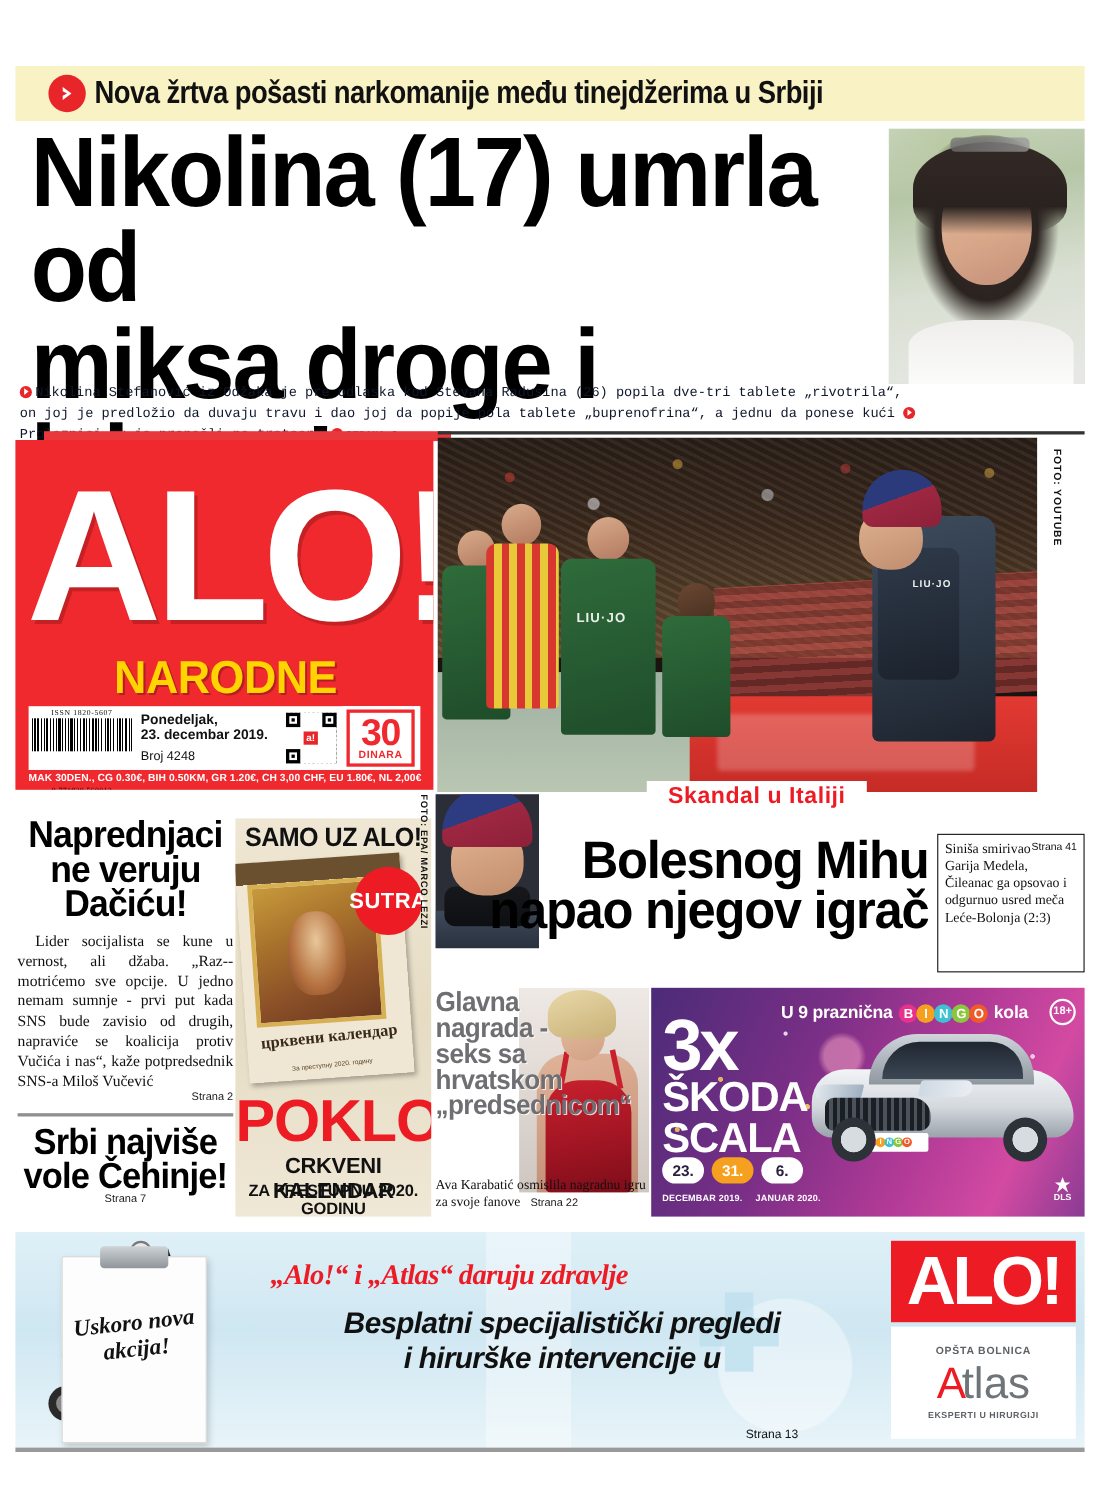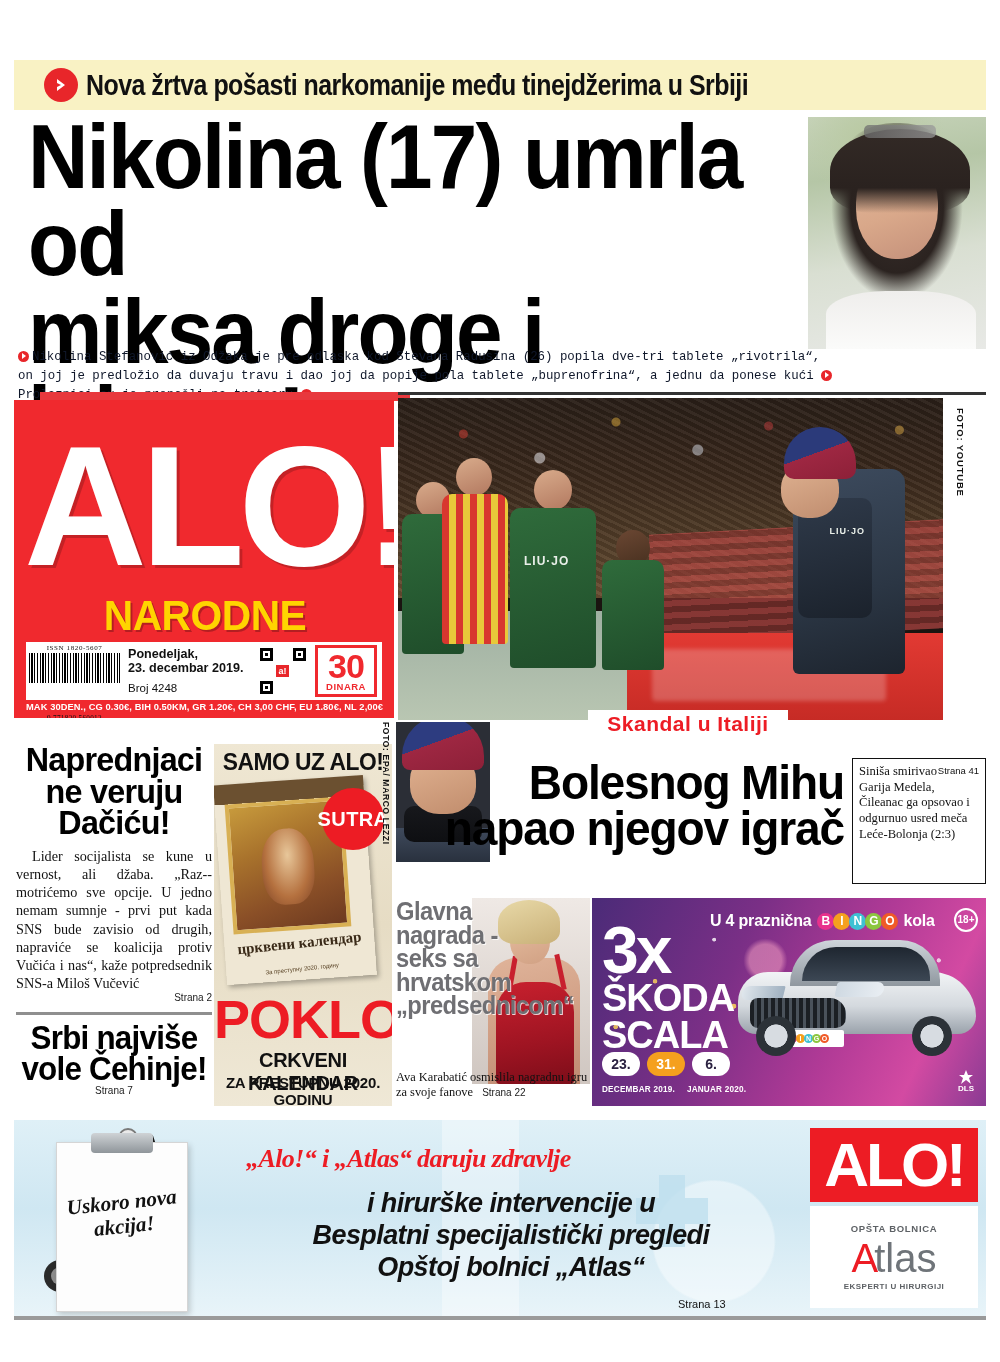--- a/index.html
+++ b/index.html
@@ -593,21 +593,21 @@
     </div>
     <div class="ava-cap">
       <span>Ava Karabatić osmislila nagradnu igru za svoje fanove</span>
       <span class="strana" style="display:inline; margin-left:6px;margin-top:17px;">Strana 22</span>
     </div>
   </div>
 
   <div class="bingo">
     <div class="stars"></div>
     <div class="b-top">
-      <span class="t1">U 4 praznična</span>
+      <span class="t1">U 9 praznična</span>
       <span class="b-logo">
         <i style="background:#e8318c">B</i>
           <i style="background:#f5a01e">I</i>
           <i style="background:#3ec1d3">N</i>
           <i style="background:#8cc63f">G</i>
           <i style="background:#f05a28">O</i>
       </span>
       <span class="t1">kola</span>
     </div>
     <div class="eighteen">18+</div>
@@ -663,23 +663,22 @@
         <circle cx="28" cy="150" r="16" fill="#2a2a2a"></circle>
         <circle cx="28" cy="150" r="9" fill="#8d8d8d"></circle>
       </svg>
     </div>
     <div class="clipboard">
       <div class="clip-top"></div>
       <div class="clip-txt">Uskoro nova akcija!</div>
     </div>
     <div class="a-title">„Alo!“ i „Atlas“ daruju zdravlje</div>
     <div class="a-sub">
+      <div>Besplatni specijalistički pregledi</div>
       <div>i hirurške intervencije u</div>
-      <div>Besplatni specijalistički pregledi</div>
-      <div>Opštoj bolnici „Atlas“</div>
     </div>
     <div class="a-strana">Strana  13</div>
     <div class="a-right">
       <div class="a-alo">ALO!</div>
       <div class="a-atlasbox">
         <div class="a-ob">OPŠTA BOLNICA</div>
         <div class="a-atlaslogo">
           <span class="redA">A</span>
             <span>tlas</span>
         </div>

